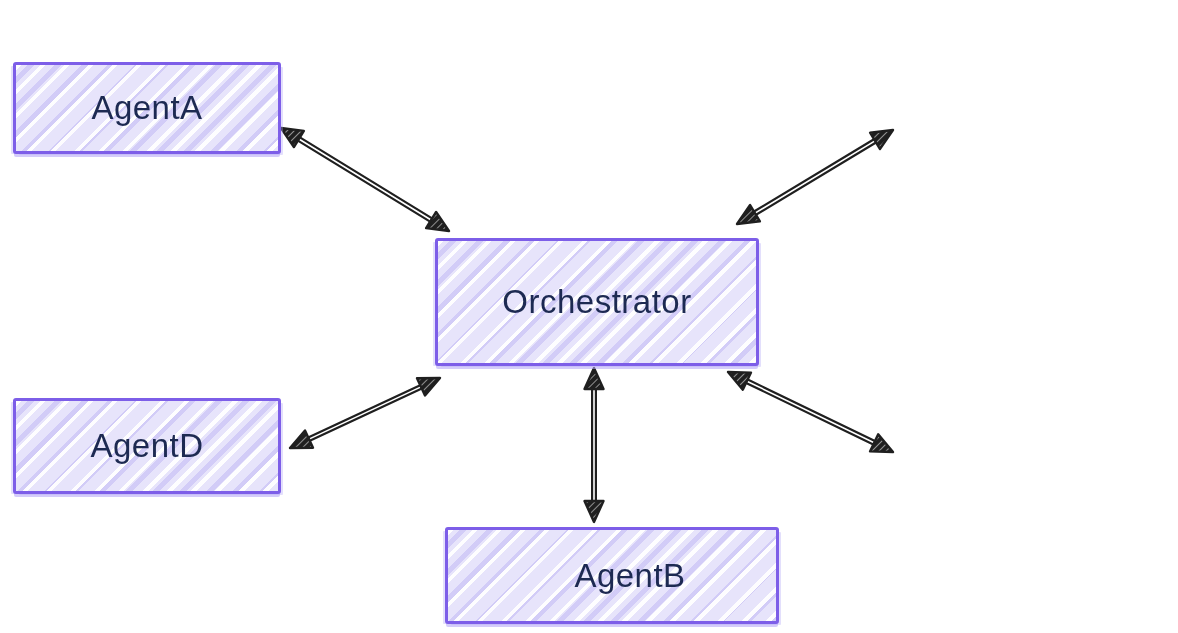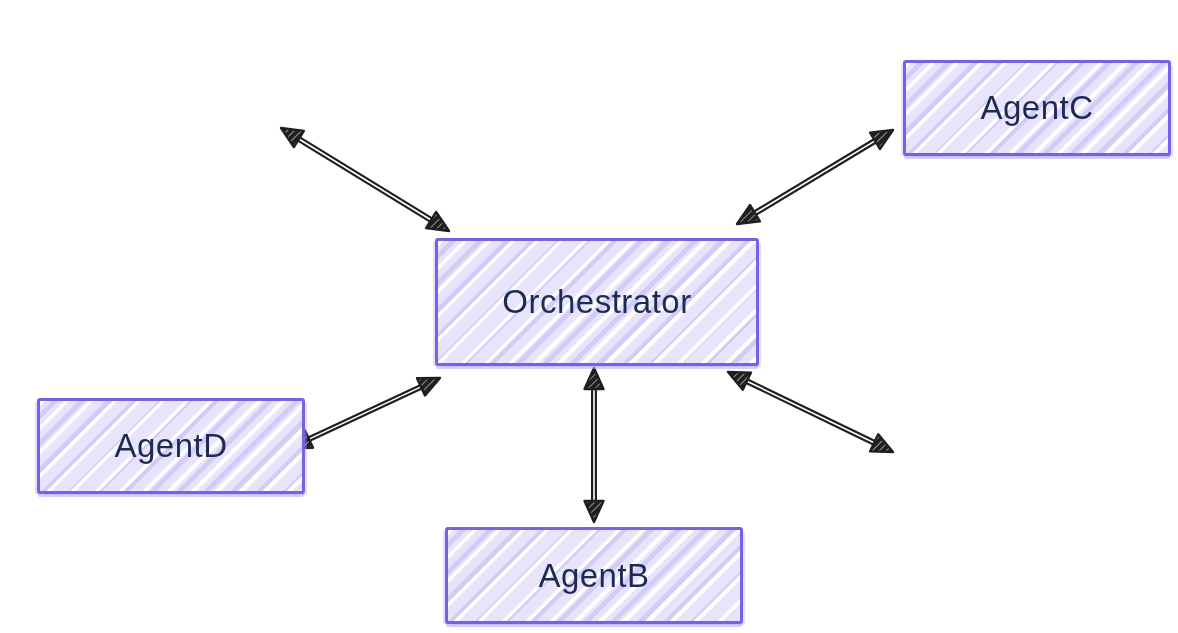--- a/index.html
+++ b/index.html
@@ -28,23 +28,23 @@
         rgba(203,196,246,0.75) 8px, rgba(203,196,246,0.75) 13px,
         rgba(222,217,250,0) 13px, rgba(222,217,250,0) 27px);
     box-shadow:
       0 4px 0 -1px rgba(176,162,245,0.55),
       -4px 2px 0 -2px rgba(176,162,245,0.35),
       4px 3px 0 -2px rgba(176,162,245,0.35);
   }
   .n-agent-a{left:13px;top:62px;width:262px;height:86px;}
   .n-agent-c{left:903px;top:60px;width:262px;height:90px;}
   .n-orchestrator{left:435px;top:238px;width:318px;height:122px;text-align:right;}
-  .n-agent-d{left:13px;top:398px;width:262px;height:90px;margin-left:24px;}
+  .n-agent-d{left:13px;top:398px;width:262px;height:90px;}
   .n-agent-e{left:903px;top:400px;width:260px;height:88px;}
-  .n-agent-b{left:445px;top:527px;width:292px;height:91px;}
+  .n-agent-b{left:445px;top:527px;width:292px;height:91px;padding-left:36px;}
 </style>
 </head>
 <body>
 
 <div class="canvas">
 
   <svg id="edges-svg" class="edges-layer" width="1178" height="633" viewBox="0 0 1178 633">
     <defs>
       <pattern id="headhatch" width="5" height="5" patternUnits="userSpaceOnUse" patternTransform="rotate(45)">
         <rect width="5" height="5" fill="#1f1f1f"></rect>
@@ -76,24 +76,24 @@
         <polygon points="728,372 742.8,389.7 751.0,372.6" fill="url(#headhatch)" stroke="#1f1f1f" stroke-width="2.4" stroke-linejoin="round"></polygon>
       </g>
       <g>
         <line x1="592.1" y1="389.0" x2="592.1" y2="501.0" stroke="#1f1f1f" stroke-width="2.2" stroke-linecap="round"></line>
         <line x1="595.9" y1="389.0" x2="595.9" y2="501.0" stroke="#1f1f1f" stroke-width="2.2" stroke-linecap="round"></line>
         <polygon points="594,522 584.5,501.0 603.5,501.0" fill="url(#headhatch)" stroke="#1f1f1f" stroke-width="2.4" stroke-linejoin="round"></polygon>
         <polygon points="594,368 584.5,389.0 603.5,389.0" fill="url(#headhatch)" stroke="#1f1f1f" stroke-width="2.4" stroke-linejoin="round"></polygon>
       </g>
     </svg>
 
+  <div class="node n-agent-a">
+    <span>AgentA</span>
+  </div>
 
-  <div class="node n-agent-c">
-    <span>AgentC</span>
-  </div>
 
   <div class="node n-orchestrator">
     <span>Orchestrator</span>
   </div>
 
   <div class="node n-agent-d">
     <span>AgentD</span>
   </div>
 
 

